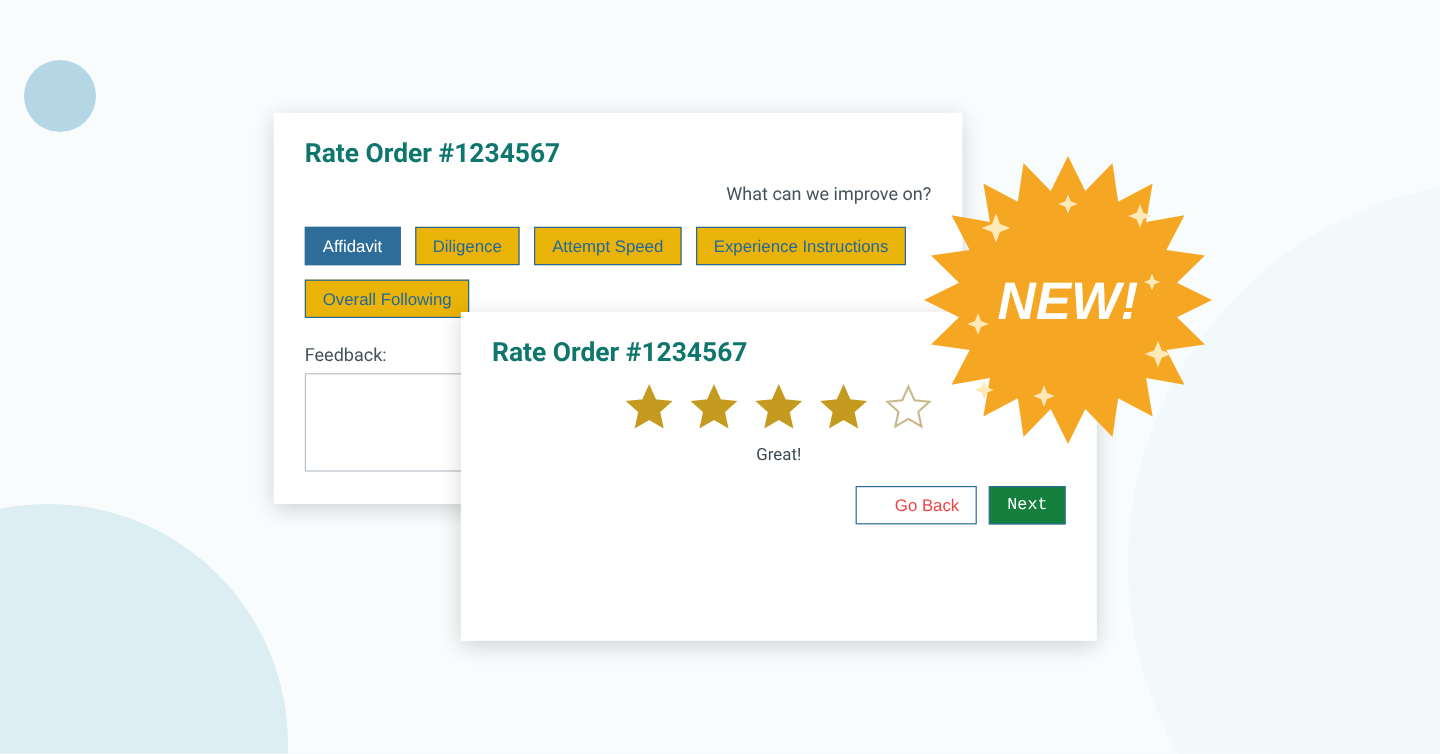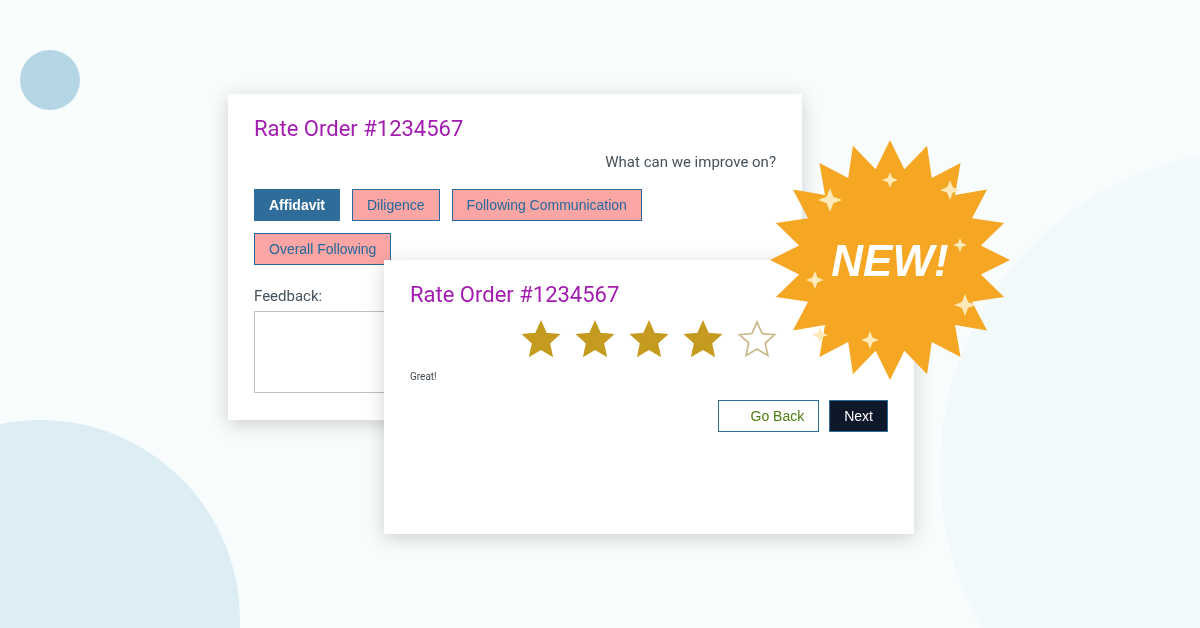--- a/index.html
+++ b/index.html
@@ -40,50 +40,49 @@
   .card-back {
     left: 228px; top: 94px;
     width: 574px; height: 326px;
   }
   .card-front {
     left: 384px; top: 260px;
     width: 530px; height: 274px;
   }
   .card-title {
     font-size: 22px;
-    font-weight: 400;
-    color: #a21caf;
+    font-weight: 700;
+    color: #0f766e;
     margin-bottom: 12px;
   }
   .card-sub {
     font-size: 15px;
     color: #45525b;
     margin-bottom: 18px;
     text-align: right;
   }
   .chip-row {
     display: flex;
     flex-wrap: wrap;
     gap: 12px;
     margin-bottom: 22px;
   }
   .chip {
     border: 1px solid #23699b;
     color: #23699b;
     font-size: 14px;
     padding: 7px 14px;
-    background: #fca5a5;
+    background: #eab308;
     cursor: pointer;
     white-space: nowrap;
   }
   .chip.selected {
     background: #2e6d99;
     color: #fff;
     border-color: #2e6d99;
-    font-weight: bold;
   }
   .fb-label {
     font-size: 15px;
     color: #45525b;
     margin-bottom: 6px;
   }
   .fb-box {
     width: 142px;
     height: 82px;
     border: 1px solid #b9c2c8;
@@ -99,61 +98,63 @@
     margin-right: 4px;
   }
   .stars {
     display: flex;
     justify-content: center;
     gap: 12px;
     margin: 10px 0 10px 0;
   }
   .star { width: 42px; height: 42px; cursor: pointer; }
   .rating-text {
-    font-size: 10px;
+    text-align: center;
+    font-size: 14px;
     color: #3d4850;
     margin-top: 6px;
   }
   .btn-row {
     display: flex;
     justify-content: flex-end;
     gap: 10px;
     margin-top: 18px;
   }
   .btn {
     font-size: 14px;
     padding: 7px 14px;
     cursor: pointer;
     border: 1px solid #2e6d99;
   }
-  .btn-outline { background: #fff; color: #4d7c0f; padding-left: 32px; }
-  .btn-solid   { background: #0f172a; color: #fff; }
+  .btn-outline { background: #fff; color: #ef4444; padding-left: 32px; }
+  .btn-solid   { background: #15803d; color: #fff; font-family: Liberation Mono, monospace; }
 
   .badge {
     position: absolute;
-    left: 760px; top: 130px;
+    left: 760px; top: 120px;
     width: 260px; height: 260px;
     pointer-events: none;
     text-decoration: underline;
   }
 </style>
 </head>
 <body>
 
 <div class="bg-circle-3"></div>
 <div class="bg-circle-2"></div>
 <div class="bg-circle-1"></div>
 
 <div class="card card-back">
   <div class="card-title">Rate Order #1234567</div>
   <div class="card-sub">What can we improve on?</div>
   <div class="chip-row" id="chip-row">
       <button class="chip selected">Affidavit</button>
       <button class="chip">Diligence</button>
-      <button class="chip">Following Communication</button>
+      <button class="chip">Attempt Speed</button>
+      <button class="chip">Experience Instructions</button>
       <button class="chip">Overall Following</button>
     </div>
   <div class="fb-label">Feedback:</div>
   <textarea class="fb-box" value="" style=""></textarea>
 </div>
 
 <div class="card card-front">
   <div class="card-title">Rate Order #1234567</div>
   <div class="stars" id="stars">
       <span class="star"><svg viewBox="0 0 24 24" width="42" height="42">

